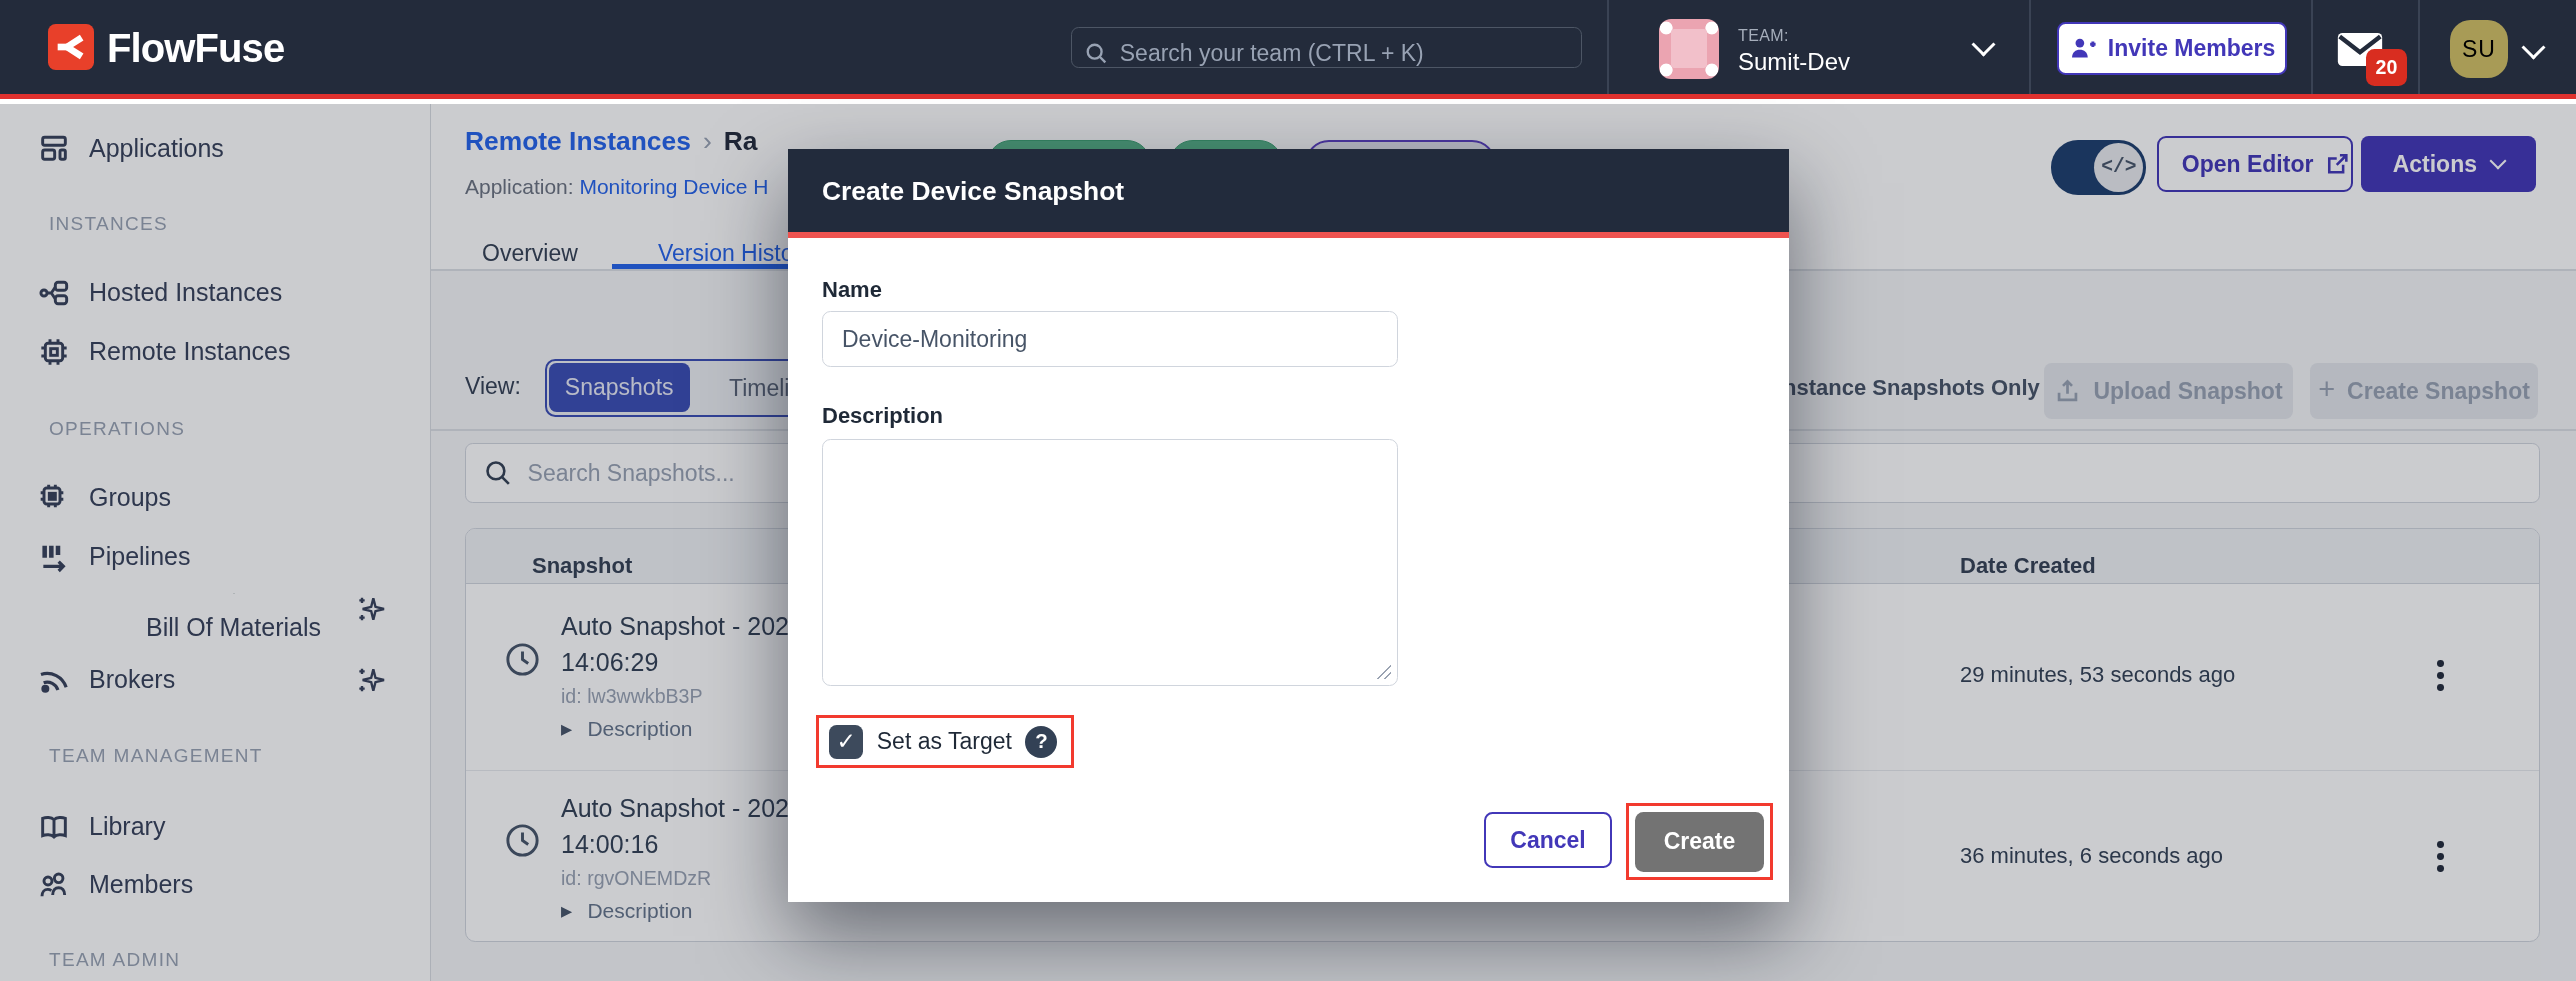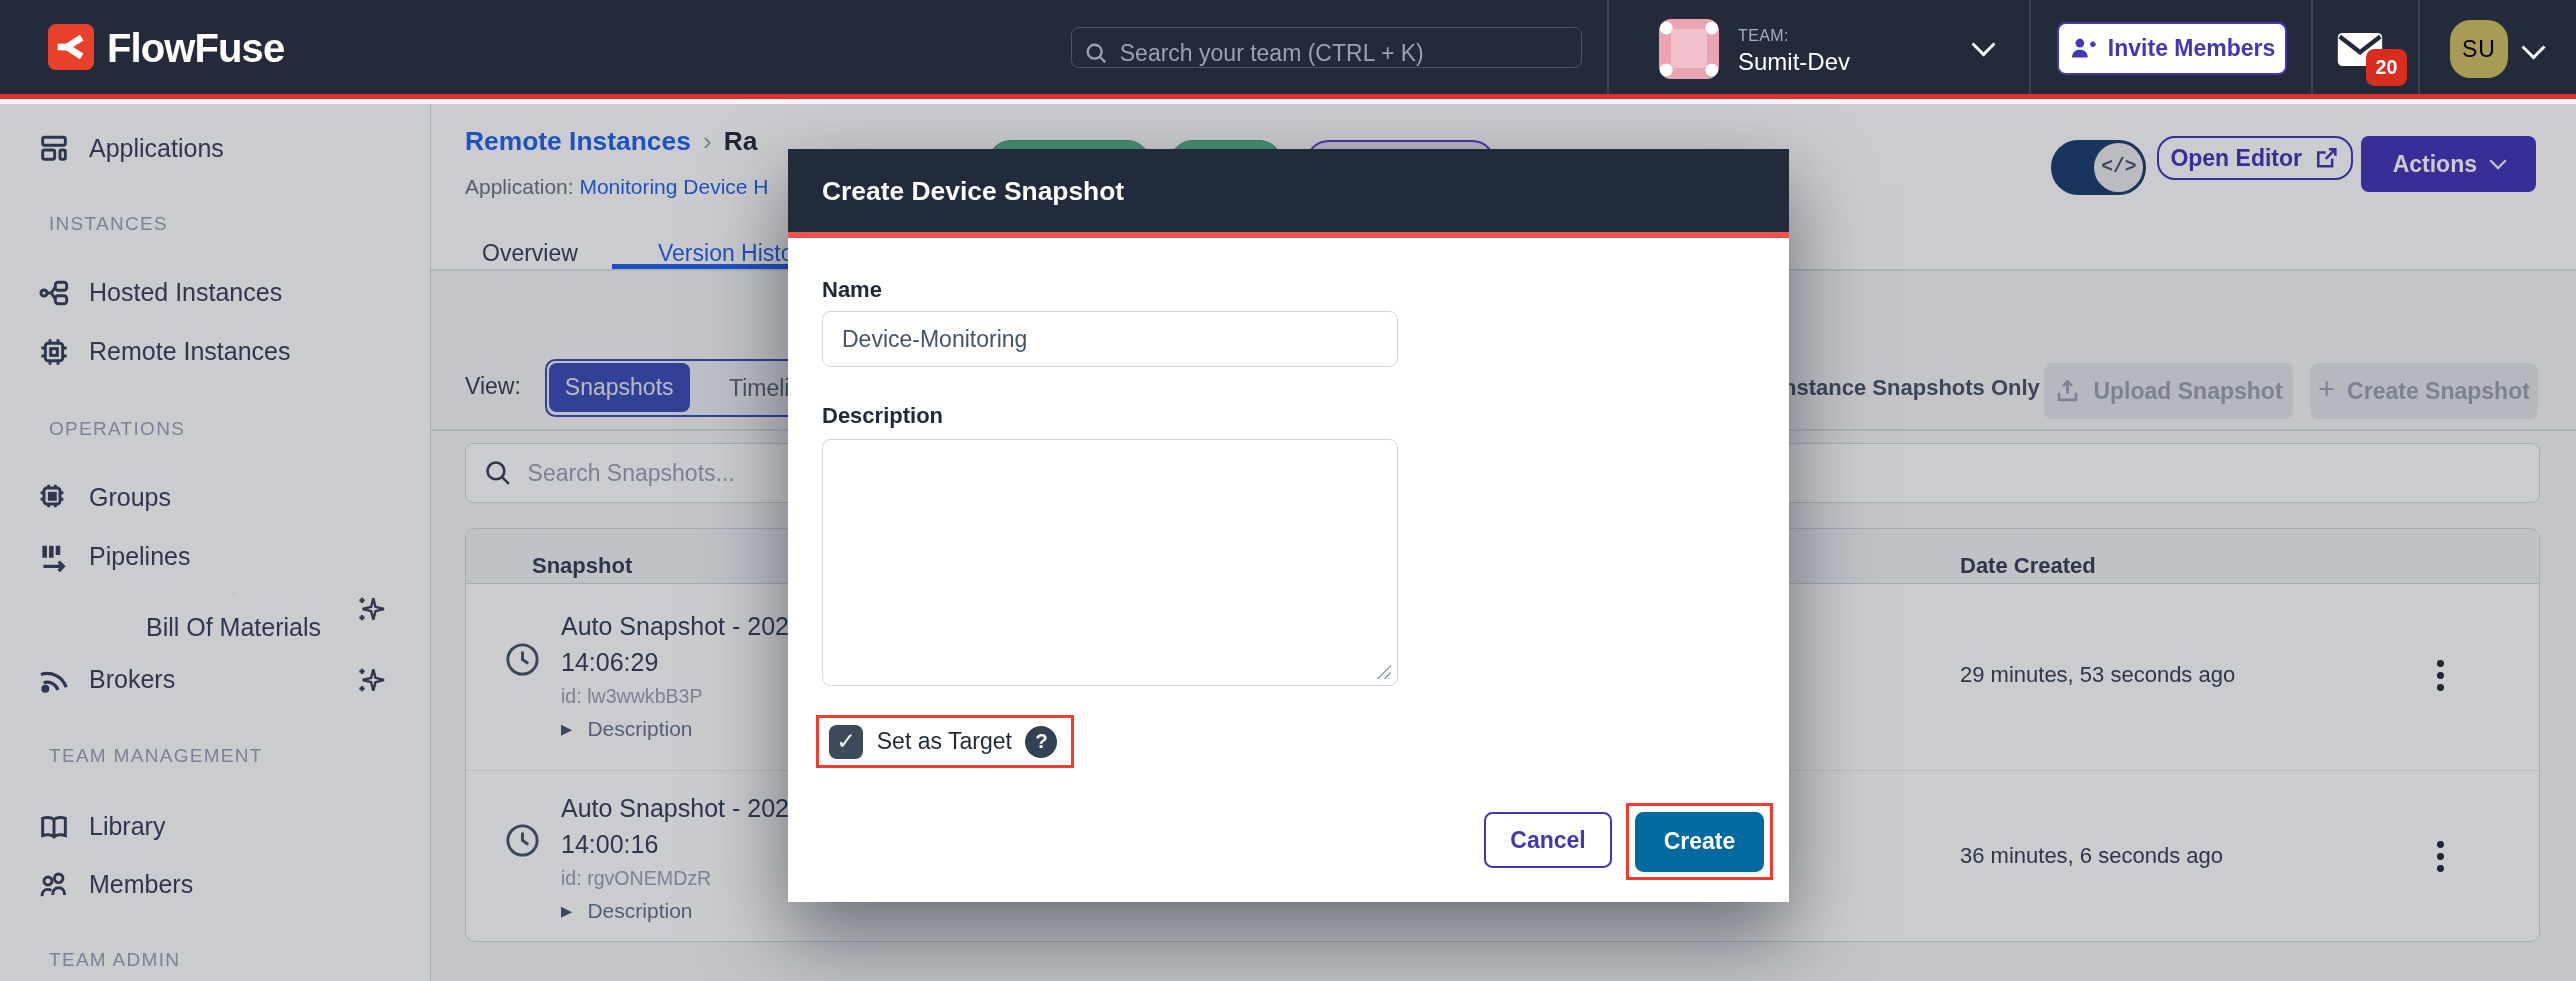--- a/index.html
+++ b/index.html
@@ -61,23 +61,23 @@
   .crumb-cur { color:#232B3B; }
   .app-line { left:465px; top:175px; font-size:21px; color:#6B7280; }
   .app-link { color:#2563EB; }
   .badge-pill { top:140px; height:48px; border-radius:24px; }
   .badge-green { background:#57B187; border:1.7px solid #3FA274; }
   .badge-purple { background:#E6E6F0; border:2.6px solid #5B3FC0; }
   .devmode { left:2051px; top:140px; width:95px; height:55px; border-radius:27px; background:#1D3E6E; }
   .devmode-thumb { position:absolute; right:2.6px; top:2.6px; width:49px; height:49px; border-radius:50%;
     background:#E9EBEF; display:flex; align-items:center; justify-content:center;
     color:#475569; font-size:19.6px; font-weight:700; font-family:"Liberation Mono","DejaVu Sans Mono",monospace; }
-  .open-editor { left:2157px; top:136px; width:196px; height:44px; background:#fff;
-    border:2.6px solid #4237B8; border-radius:18px; display:flex; align-items:center;
-    justify-content:center; gap:12px; color:#4237B8; font-size:23px; font-weight:700; }
+  .open-editor { left:2157px; top:136px; width:196px; height:56px; background:#fff;
+    border:2.6px solid #4237B8; border-radius:9px; display:flex; align-items:center;
+    justify-content:flex-end; gap:12px; color:#4237B8; font-size:23px; font-weight:700; }
   .actions-btn { left:2361px; top:136px; width:175px; height:56px; background:#4237B8;
     border-radius:7.7px; display:flex; align-items:center; justify-content:center; gap:15.3px;
     color:#fff; font-size:23px; font-weight:700; }
   .tab { top:240px; font-size:23px; color:#344054; cursor:pointer; }
   .tab.active { color:#2563EB; }
   .tab-underline { left:612px; top:264px; width:281px; height:5.1px; background:#2563EB; }
   .header-divider { left:431px; top:269px; width:2145px; height:1.7px; background:#DCDFE4; }
 
   .view-label { left:465px; top:373px; font-size:23px; color:#344054; }
   .segmented { left:545px; top:359px; width:400px; height:58px; border:2.6px solid #3A4DB5;
@@ -138,21 +138,21 @@
   .checkbox { width:34px; height:34px; background:#3D4A5C; border-radius:7.7px; color:#fff;
     font-size:23px; font-weight:700; display:flex; align-items:center; justify-content:center; }
   .target-label { font-size:23px; color:#1F2937; }
   .help-circle { width:32px; height:32px; border-radius:50%; background:#334155; color:#fff;
     font-size:20.4px; font-weight:700; display:flex; align-items:center; justify-content:center; }
   .cancel-btn { position:absolute; left:696px; top:663px; width:128px; height:56px; background:#fff;
     border:2.6px solid #4237B8; border-radius:8.5px; color:#4237B8; font-size:23px; font-weight:700;
     display:flex; align-items:center; justify-content:center; }
   .create-outline { position:absolute; left:838px; top:654px; width:147px; height:77px;
     border:3.4px solid #F23A2E; display:flex; align-items:center; justify-content:center; }
-  .create-btn { width:129px; height:60px; background:#0369a1; border-radius:8.5px; color:#fff;
+  .create-btn { width:129px; height:60px; background:#737373; border-radius:8.5px; color:#fff;
     font-size:23px; font-weight:700; display:flex; align-items:center; justify-content:center; }
 
   svg { display:block; }
 </style>
 </head>
 <body>
 
 <div id="navbar">
   <div class="abs logo-box">
     <svg width="32" height="32" viewBox="0 0 24 24">

